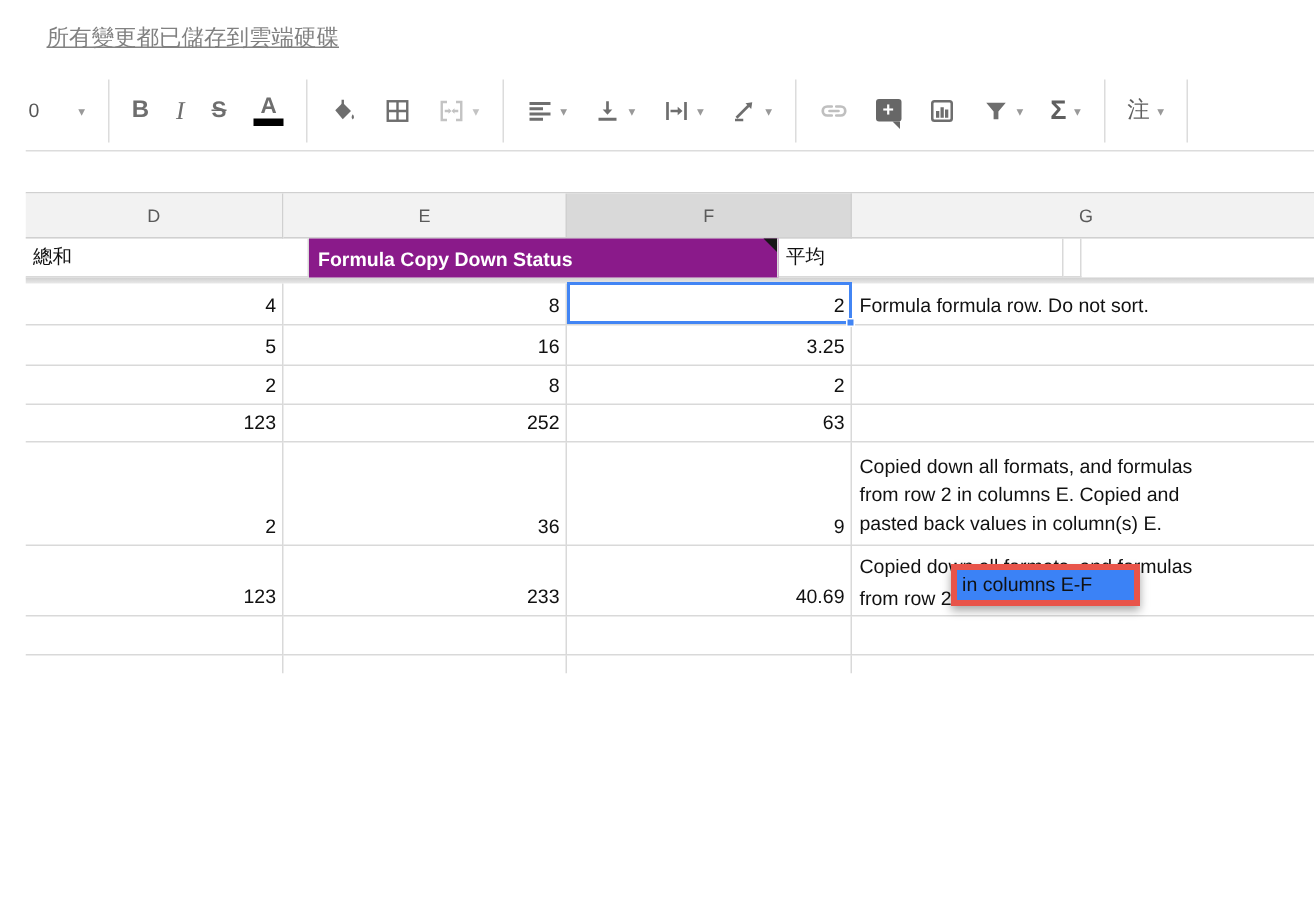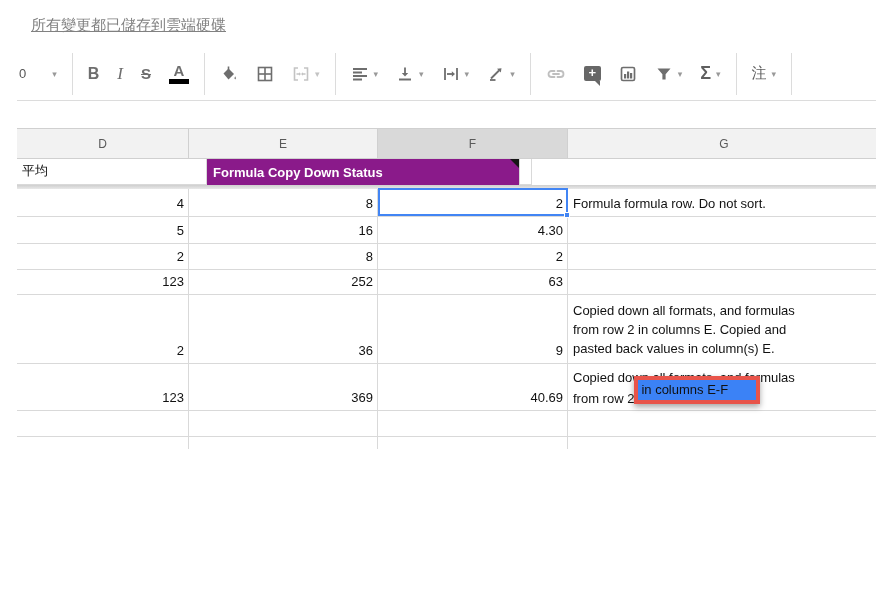--- a/index.html
+++ b/index.html
@@ -219,42 +219,43 @@
 
     <div class="colhead-row">
       <div class="colhead w-d">D</div>
       <div class="colhead w-e">E</div>
       <div class="colhead w-f selected">F</div>
       <div class="colhead w-g">G</div>
       <div class="colhead w-h"></div>
     </div>
 
     <div class="gridrow">
-      <div class="cell w-f txt hdr-cell">平均</div>
+      <div class="cell w-e txt hdr-cell">總和</div>
       <div class="cell w-g hdr-cell hdr-g" style="background: rgb(138, 26, 138); color: rgb(255, 255, 255);">
         <span>Formula Copy Down Status</span>
         <span class="note-corner"></span>
       </div>
+      <div class="cell w-f txt hdr-cell">平均</div>
       <div class="cell w-h hdr-cell"></div>
     </div>
 
     <div class="frozen-shadow"></div>
 
     <div class="gridrow" style="height:28px">
       <div class="cell w-d num">4</div>
       <div class="cell w-e num">8</div>
       <div class="cell w-f num">2</div>
       <div class="cell w-g txt">Formula formula row. Do not sort.</div>
       <div class="cell w-h"></div>
     </div>
 
     <div class="gridrow" style="height:27px">
       <div class="cell w-d num">5</div>
       <div class="cell w-e num">16</div>
-      <div class="cell w-f num">4.30</div>
+      <div class="cell w-f num">3.25</div>
       <div class="cell w-g txt"></div>
       <div class="cell w-h"></div>
     </div>
 
     <div class="gridrow" style="height:26px">
       <div class="cell w-d num">2</div>
       <div class="cell w-e num">8</div>
       <div class="cell w-f num">2</div>
       <div class="cell w-g txt"></div>
       <div class="cell w-h"></div>
@@ -275,21 +276,21 @@
       <div class="cell w-g g-multi">
         <span>Copied down all formats, and formulas</span>
         <span>from row 2 in columns E. Copied and</span>
         <span>pasted back values in column(s) E.</span>
       </div>
       <div class="cell w-h"></div>
     </div>
 
     <div class="gridrow" style="height:47px">
       <div class="cell w-d num">123</div>
-      <div class="cell w-e num">369</div>
+      <div class="cell w-e num">233</div>
       <div class="cell w-f num">40.69</div>
       <div class="cell w-g g7-cell">
         <span class="g7-l1">Copied down all formats, and formulas</span>
         <span class="g7-l2">
           <span>from row 2 </span>
           <span class="red-box" style="border-color: rgb(232, 84, 74);">in columns E-F</span>
         </span>
       </div>
       <div class="cell w-h"></div>
     </div>

